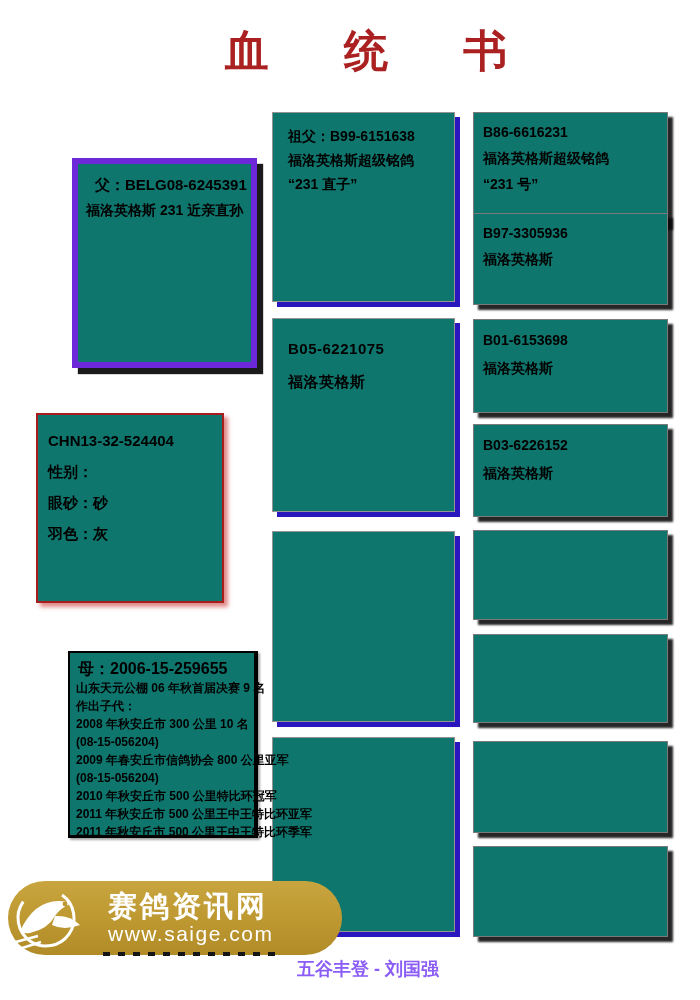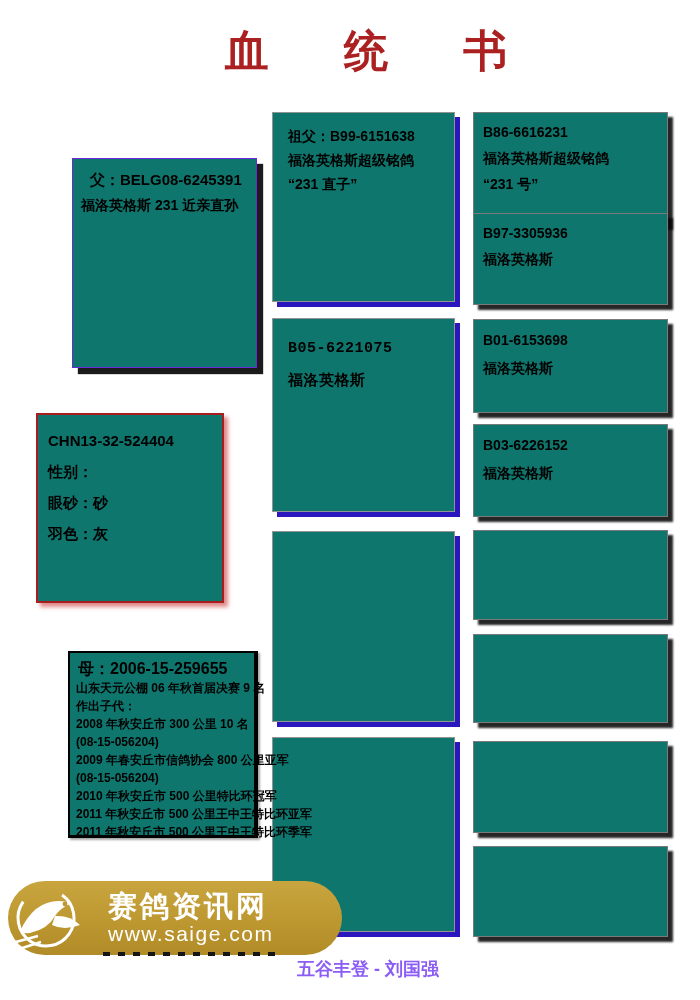--- a/index.html
+++ b/index.html
@@ -8,21 +8,21 @@
 
   
   .title{position:absolute;top:22px;left:0;width:100%;text-align:center;text-indent:40px;
          font-family:"DejaVu Serif","Liberation Serif",serif;font-weight:bold;
          font-size:44px;letter-spacing:8px;word-spacing:44px;color:#ab2121;}
 
   
   .cell{position:absolute;background:#0f766e;box-sizing:border-box;}
 
   
-  .father-box{left:72px;top:158px;width:185px;height:210px;border:1px solid #6d28d9;
+  .father-box{left:72px;top:158px;width:185px;height:210px;border:6px solid #6d28d9;
               box-shadow:6px 6px 1px rgba(8,8,8,.92);z-index:2;}
   .father-box .l1{font-size:15px;font-weight:bold;padding:12px 0 0 17px;white-space:nowrap;}
   .father-box .l2{font-size:14px;font-weight:bold;padding:7px 0 0 8px;white-space:nowrap;}
 
   
   .subject-box{left:36px;top:413px;width:188px;height:190px;border:2px solid #a81e1e;
                box-shadow:4px 4px 4px rgba(205,60,60,.6);z-index:2;}
   .subject-box div{font-size:15px;font-weight:bold;line-height:31px;padding-left:10px;white-space:nowrap;}
   .subject-box div:first-child{padding-top:10px;}
 
@@ -30,21 +30,21 @@
   .mother-box{left:68px;top:651px;width:190px;height:187px;border:2px solid #000;
               border-right-width:4px;border-bottom-width:3px;
               box-shadow:2px 2px 2px rgba(0,0,0,.35);z-index:3;overflow:visible;}
   .mother-box .m-title{font-size:16px;font-weight:bold;line-height:21px;padding:5px 0 0 8px;white-space:nowrap;}
   .mother-box .m-line{font-size:12px;font-weight:bold;line-height:18px;padding-left:6px;white-space:nowrap;}
 
   
   .gp-box{left:272px;width:183px;border:1px solid #949494;
           box-shadow:5px 5px 0 #2a17bd;z-index:1;}
   .gp1{top:112px;height:190px;}
-  .gp2{top:318px;height:194px;font-family:Liberation Mono, monospace;}
+  .gp2{top:318px;height:194px;}
   .gp3{top:531px;height:191px;}
   .gp4{top:737px;height:195px;}
   .gp-box .bt{padding:11px 0 0 15px;}
   .gp-box .bt span{display:block;font-size:14px;font-weight:bold;line-height:24px;white-space:nowrap;}
   .gp2 .bt{padding-top:13px;}
   .gp2 .bt span{font-size:15px;line-height:33px;letter-spacing:.5px;}
 
   
   .gg-box{left:473px;width:195px;border:1px solid #7a7a7a;
           box-shadow:5px 5px 2px rgba(8,8,8,.88);z-index:1;}

